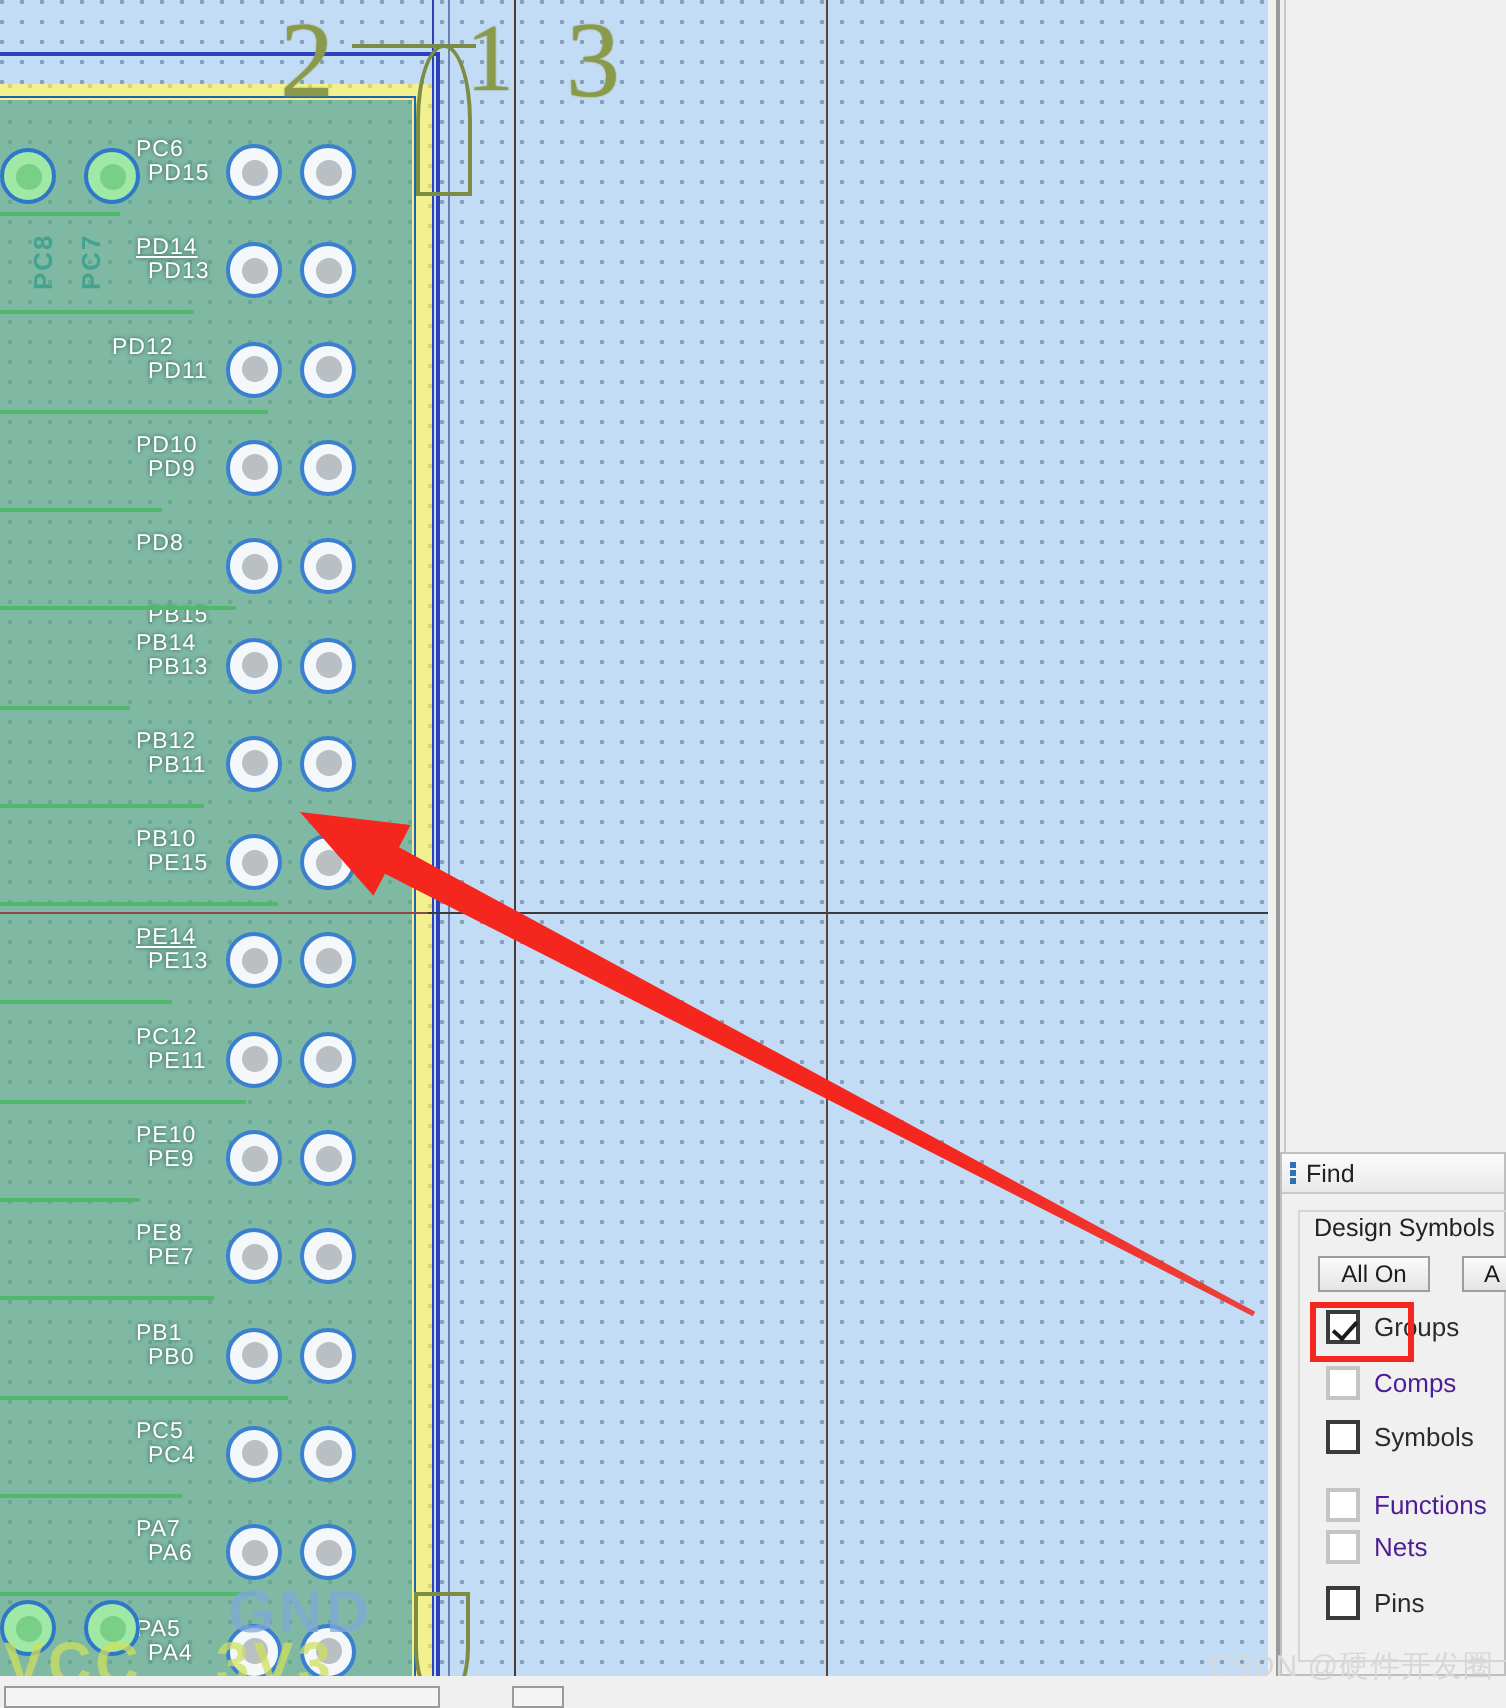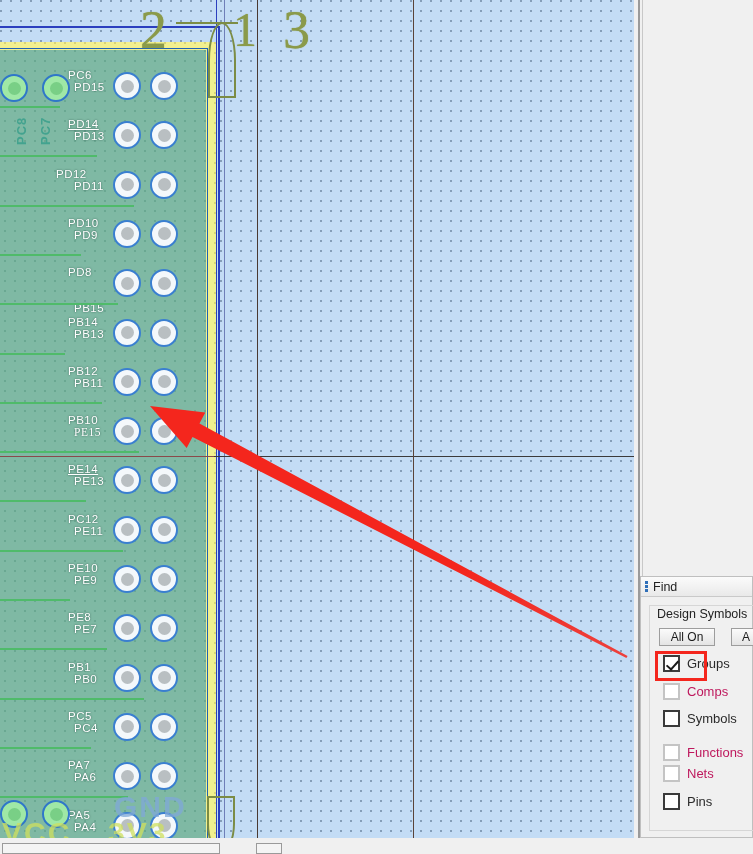--- a/index.html
+++ b/index.html
@@ -125,21 +125,21 @@
   .cbox{
     width:17px;height:17px;background:#fff;border:2px solid #3b3b3b;
     box-sizing:border-box;position:relative;flex:none;
   }
   .cbox.dim{border-color:#c4c4c4;}
   .cbox.checked::after{
     content:"";position:absolute;left:4px;top:1px;width:5px;height:10px;
     border:solid #1a1a1a;border-width:0 2.2px 2.2px 0;transform:rotate(42deg);
   }
   .cblabel{font-size:13px;color:#2b2b2b;}
-  .cblabel.dim{color:#be185d;}
+  .cblabel.dim{color:#4c1d95;}
 
   
   .find-panel{
     position:absolute;left:640px;top:576px;width:113px;height:262px;
     background:#f0f0f0;border:1px solid #bfbfbf;box-sizing:border-box;
   }
   .find-title{
     position:absolute;left:0;top:0;right:0;height:20px;
     background:linear-gradient(#fbfbfb,#e9e9e9);
     border-bottom:1px solid #c9c9c9;
@@ -281,21 +281,21 @@
         <div class="pin-lbl" style="left: 68px; top: 364.8px;">PB12</div>
         <div class="pin-lbl" style="left: 74px; top: 376.8px;">PB11</div>
         <div class="trace" style="left: 0px; top: 401.8px; width: 102px;"></div>
         <div class="pad" style="left: 113px; top: 417.1px;">
           <i></i>
         </div>
         <div class="pad" style="left: 150px; top: 417.1px;">
           <i></i>
         </div>
         <div class="pin-lbl" style="left: 68px; top: 414.1px;">PB10</div>
-        <div class="pin-lbl" style="left: 74px; top: 426.1px; font-family: Liberation Serif, serif;">PE15</div>
+        <div class="pin-lbl" style="left: 74px; top: 426.1px;">PE15</div>
         <div class="trace" style="left: 0px; top: 451.1px; width: 139px;"></div>
         <div class="pad" style="left: 113px; top: 466.4px;">
           <i></i>
         </div>
         <div class="pad" style="left: 150px; top: 466.4px;">
           <i></i>
         </div>
         <div class="pin-lbl" style="left: 68px; top: 463.4px; text-decoration: underline;">PE14</div>
         <div class="pin-lbl" style="left: 74px; top: 475.4px;">PE13</div>
         <div class="trace" style="left: 0px; top: 500.4px; width: 86px;"></div>
@@ -443,13 +443,14 @@
         </div>
       </div>
   </div>
   <div class="redbox"></div>
 
   <div class="hsep"></div>
   <div class="bottom-strip"></div>
   <div class="hscroll"></div>
   <div class="hscroll2"></div>
 
+  <div class="watermark">CSDN @硬件开发圈</div>
 </div>
 
 </body></html>

